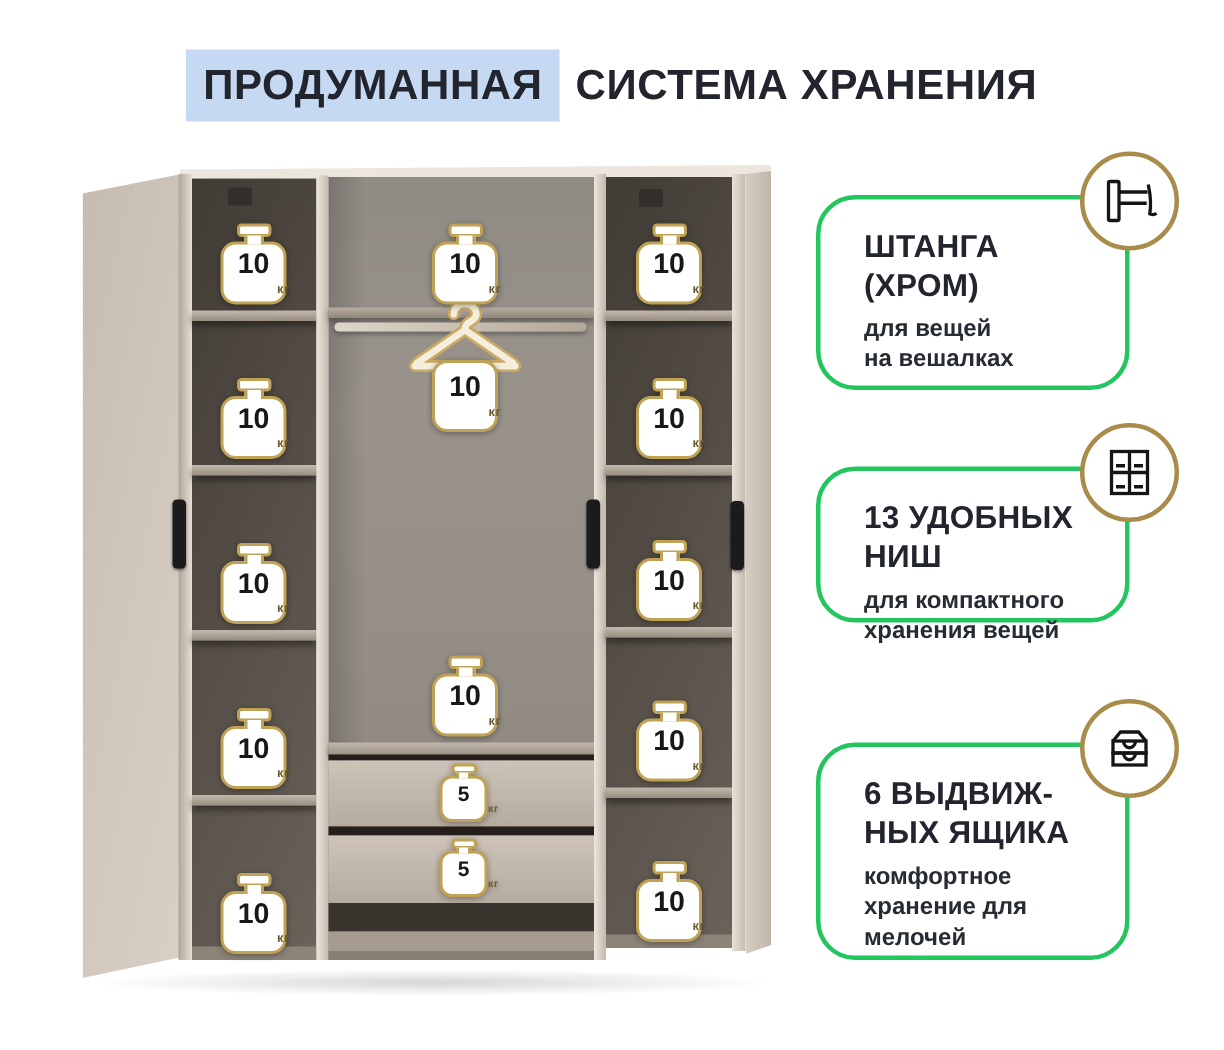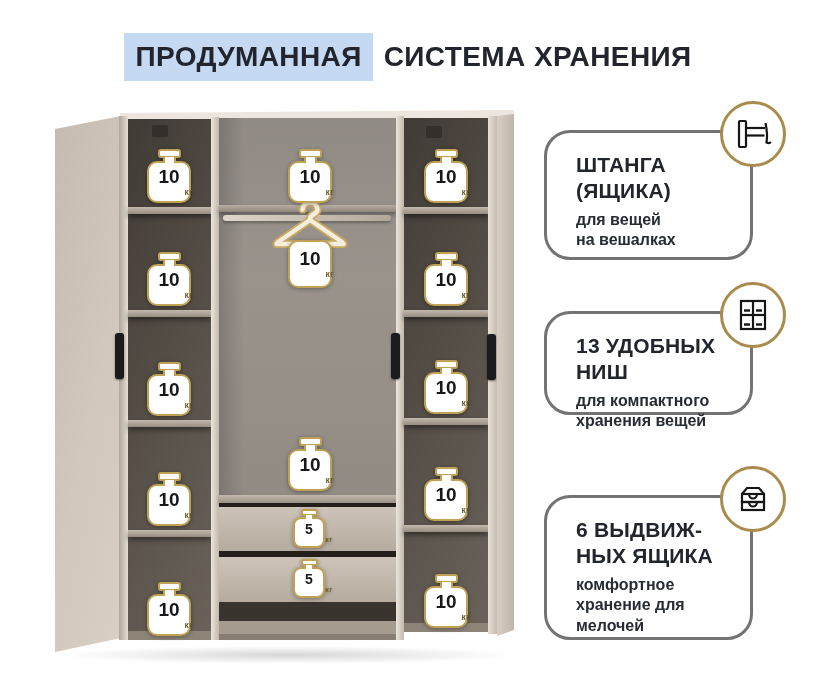--- a/index.html
+++ b/index.html
@@ -7,21 +7,21 @@
         font-family:"Liberation Sans","DejaVu Sans",sans-serif;color:#22252d;}
 
   
   .page-title{position:absolute;top:33px;left:0;width:100%;height:47px;
     display:flex;justify-content:center;align-items:center;gap:11px;
     font-size:28px;font-weight:800;letter-spacing:.4px;color:#22252d;white-space:nowrap;}
   .page-title .hl{background:#c5d9f2;padding:8px 11px;}
 
   
   .card{position:absolute;left:544px;width:209px;box-sizing:border-box;background:#fff;
-        border:3px solid #737373;border-radius:26px;padding:19px 18px 0 29px;}
+        border:3px solid #22c55e;border-radius:26px;padding:19px 18px 0 29px;}
   .card-1{top:130px;height:130px;}
   .card-2{top:311px;height:104px;}
   .card-3{top:495px;height:145px;}
   .card-title{font-size:21px;font-weight:800;line-height:1.22;letter-spacing:.2px;color:#22252d;}
   .card-sub{margin-top:7px;font-size:16px;font-weight:600;line-height:1.26;color:#272b33;}
   .circle{position:absolute;left:173px;top:-32px;width:66px;height:66px;box-sizing:border-box;
           background:#fff;border:3px solid #a98c4b;border-radius:50%;
           display:flex;align-items:center;justify-content:center;}
   .circle svg{stroke:#151515;fill:none;stroke-width:2.2;}
 
@@ -276,21 +276,21 @@
       <span class="wt-body">
           <b class="wt-val">10</b>
           <i class="wt-unit">кг</i>
         </span>
     </div>
   </div>
 
   <div class="card card-1">
     <div class="card-title">
       <div>ШТАНГА</div>
-      <div>(ЯЩИКА)</div>
+      <div>(ХРОМ)</div>
     </div>
     <div class="card-sub">
       <div>для вещей</div>
       <div>на вешалках</div>
     </div>
     <div class="circle">
       <svg width="40" height="34" viewBox="0 0 40 34">
         <rect x="6" y="4" width="7" height="26" rx="1"></rect>
         <line x1="13" y1="11" x2="32" y2="11"></line>
         <line x1="13" y1="18.5" x2="31.5" y2="18.5"></line>

